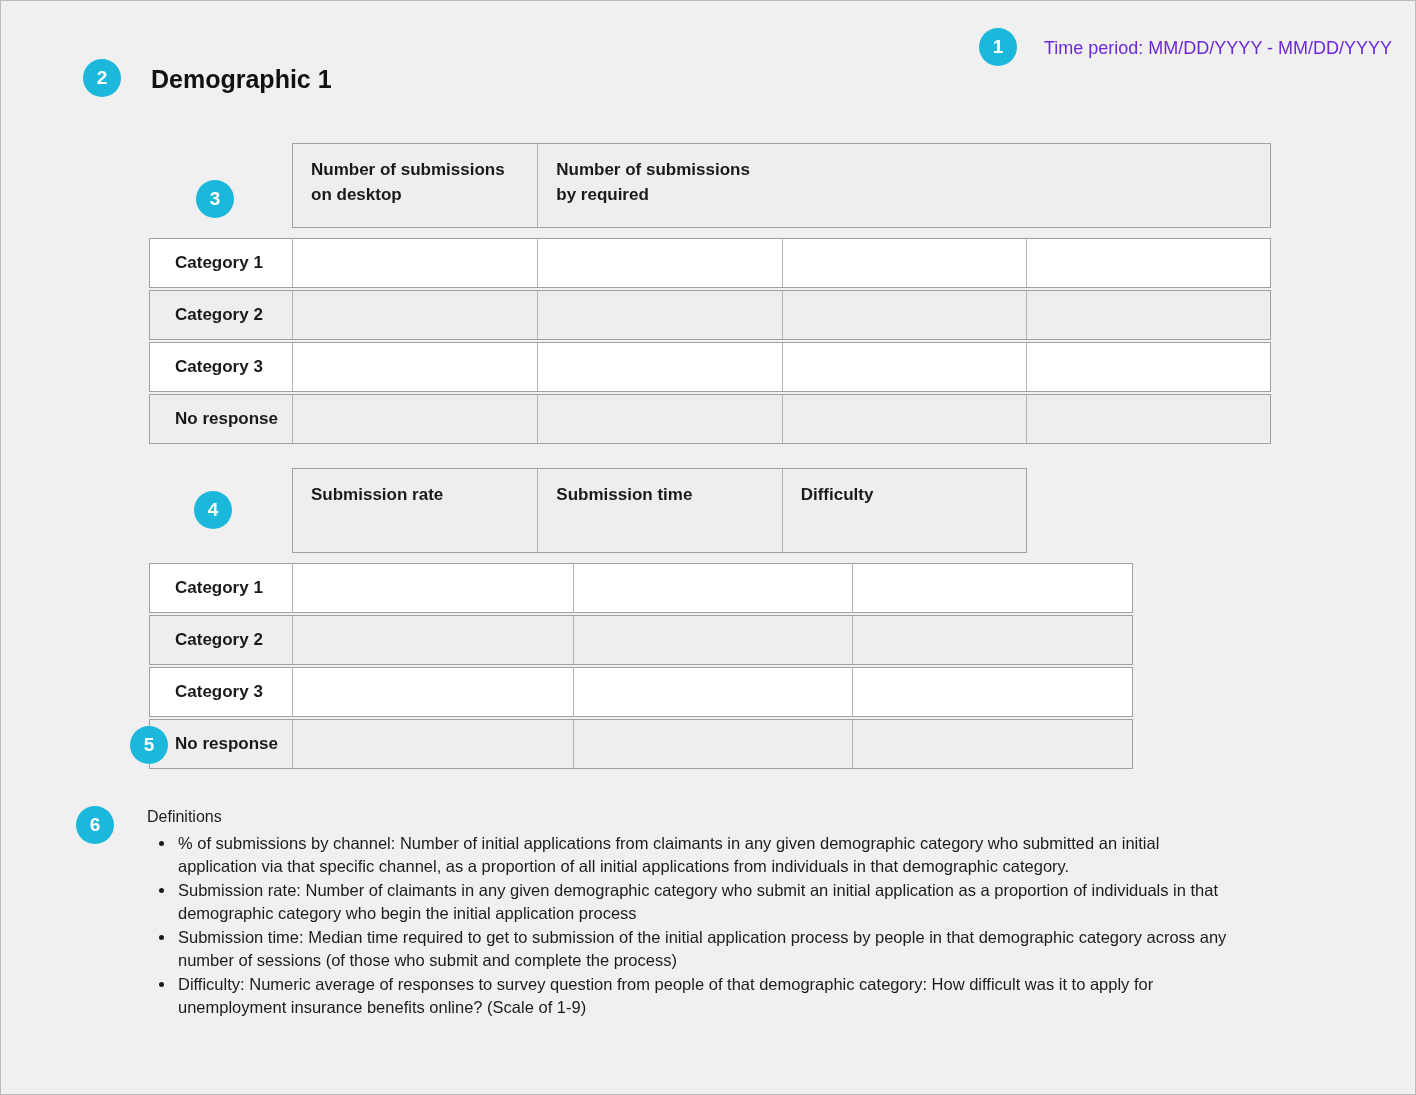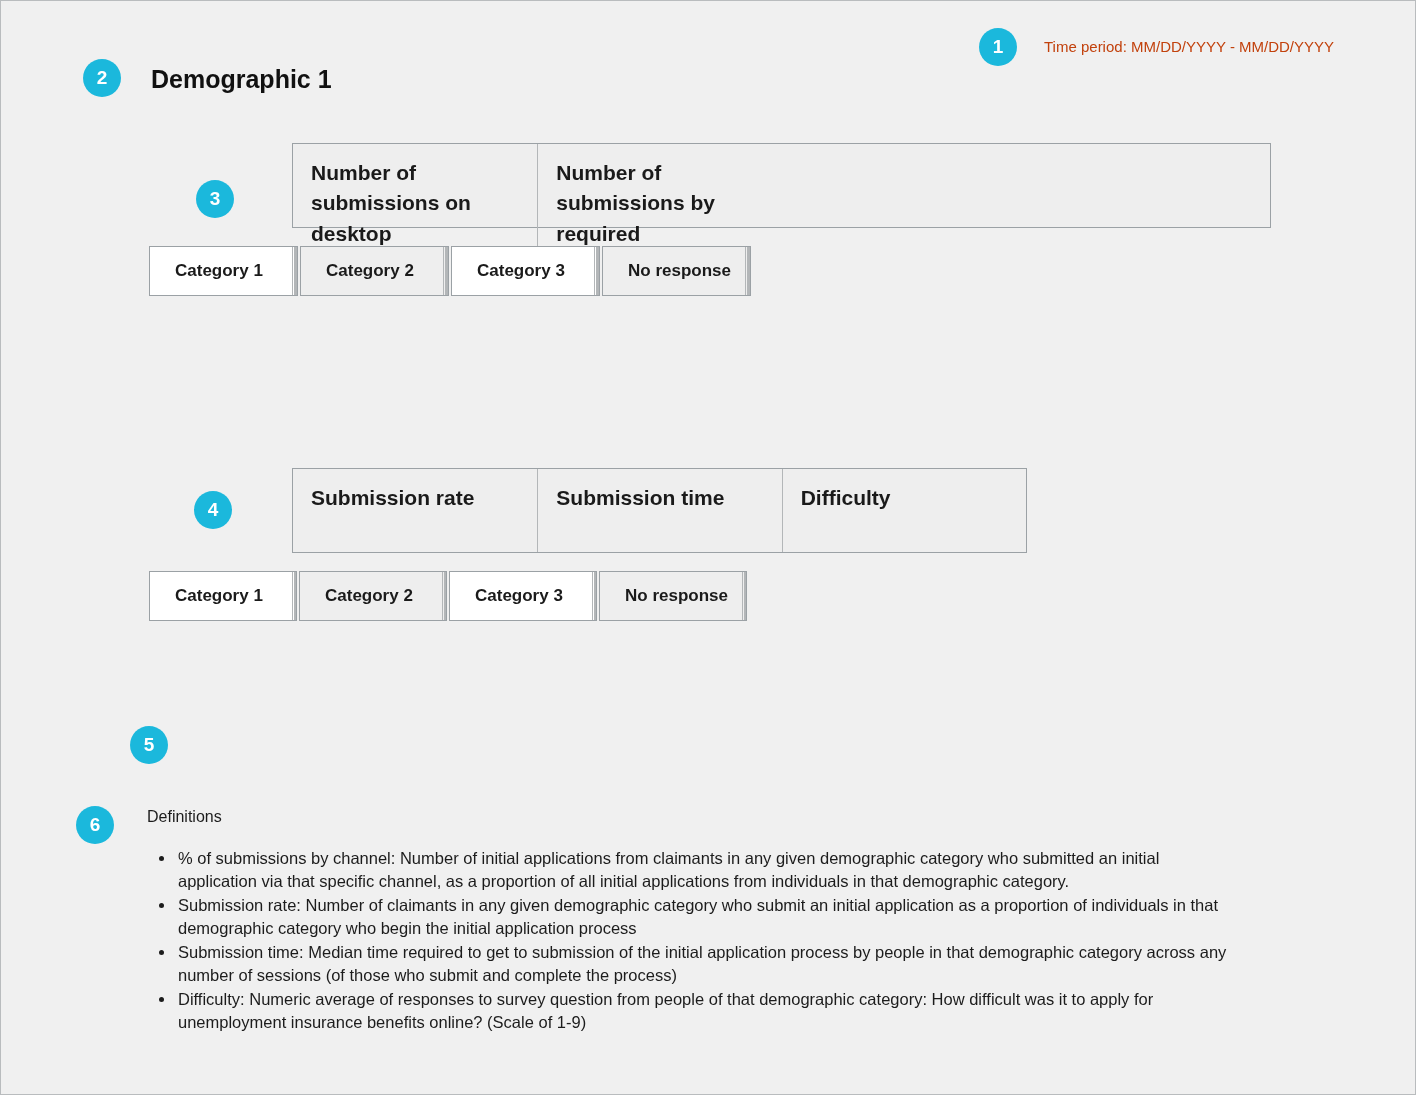--- a/index.html
+++ b/index.html
@@ -18,46 +18,46 @@
     border-radius: 50%;
     background: #1bb8dc;
     color: #ffffff;
     display: flex; align-items: center; justify-content: center;
     font-size: 19px; font-weight: 600;
     z-index: 5;
   }
   .time-period {
     position: absolute;
     left: 1043px; top: 37px;
-    font-size: 15px;
-    color: #c2410c;
+    font-size: 18px;
+    color: #6d28d9;
   }
   .page-title {
     position: absolute;
     left: 150px; top: 64px;
     font-size: 25px;
     font-weight: 700;
     color: #111111;
   }
   .tbl { position: absolute; }
   .tbl-header {
     display: grid;
     border: 1px solid #9ba1a5;
     background: #eeeeee;
     height: 85px;
   }
   .tbl-header .hcell {
     padding: 14px 18px;
-    font-size: 21px;
+    font-size: 17px;
     font-weight: 700;
     line-height: 1.45;
     border-left: 1px solid #b3b6b8;
   }
   .tbl-header .hcell:first-child { border-left: none; }
-  .tbl-body { display: flex; flex-direction: row; gap: 2px; margin-top: 18px; }
+  .tbl-body { display: flex; flex-direction: column; gap: 2px; margin-top: 10px; }
   .trow {
     display: grid;
     height: 50px;
     border: 1px solid #9ba1a5;
   }
   .trow.white { background: #ffffff; }
   .trow.gray  { background: #eeeeee; }
   .rlabel {
     display: flex; align-items: center;
     padding-left: 25px;
@@ -75,21 +75,21 @@
   #table2 .trow { grid-template-columns: 143px repeat(3, 1fr); }
   .definitions {
     position: absolute;
     left: 146px; top: 807px;
     width: 1090px;
     font-size: 16.5px;
     color: #1c1c1c;
   }
   .definitions .def-title {
     font-size: 16px;
-    margin-bottom: 21px;
+    margin-bottom: 6px;
   }
   .definitions ul {
     list-style: disc;
     padding-left: 29px;
   }
   .definitions li {
     line-height: 23px;
     margin-bottom: 1px;
     padding-left: 2px;
   }

